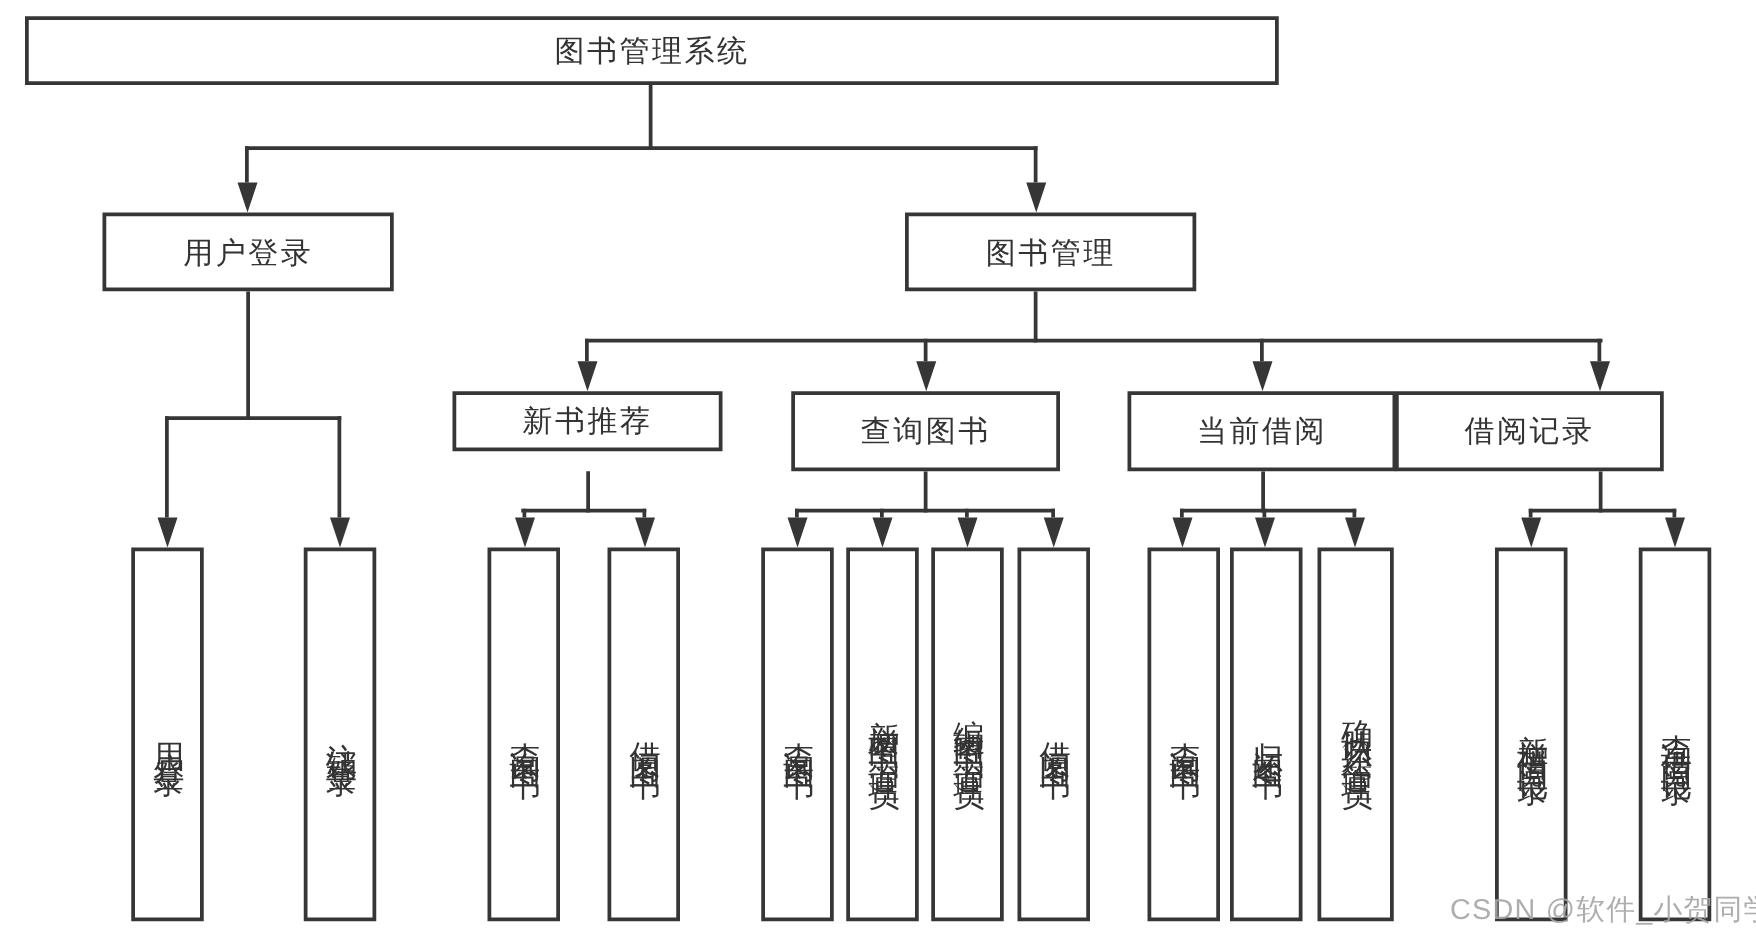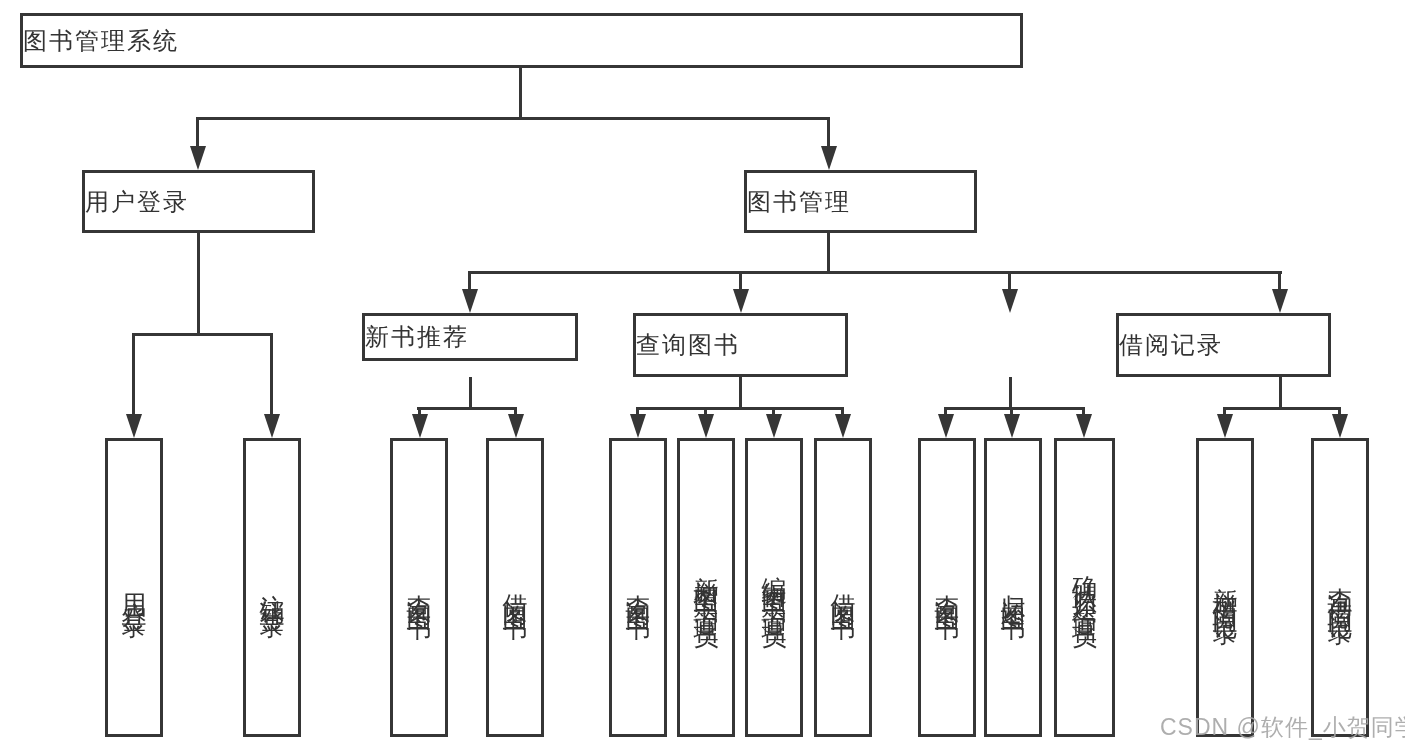--- a/index.html
+++ b/index.html
@@ -16,21 +16,21 @@
     overflow: hidden;
   }
   
   .box-h {
     position: absolute;
     box-sizing: border-box;
     border: 3px solid #363636;
     background: #ffffff;
     display: flex;
     align-items: center;
-    justify-content: flex-start;
+    justify-content: center;
     font-size: 24px;
     letter-spacing: 2px;
     color: #333333;
     z-index: 2;
   }
   
   .box-v {
     position: absolute;
     box-sizing: border-box;
     border: 3px solid #363636;
@@ -98,21 +98,21 @@
   </div>
 
   <div class="vline" style="left:519px; top:68px; height:50px;"></div>
   <div class="hline" style="left:196px; top:117px; width:634px;"></div>
   <div class="arrow" style="left:196px; top:117px; height:29px;"></div>
   <div class="arrow" style="left:827px; top:117px; height:29px;"></div>
 
   <div class="box-h" style="left:82px; top:170px; width:233px; height:63px;">
     <span>用户登录</span>
   </div>
-  <div class="box-h" style="left:744px; top:170px; width:233px; height:63px;">
+  <div class="box-h" style="left:724px; top:170px; width:233px; height:63px;">
     <span>图书管理</span>
   </div>
 
   <div class="vline" style="left:197px; top:233px; height:102px;"></div>
   <div class="hline" style="left:132px; top:333px; width:141px;"></div>
   <div class="arrow" style="left:132px; top:333px; height:81px;"></div>
   <div class="arrow" style="left:270px; top:333px; height:81px;"></div>
 
   <div class="vline" style="left:827px; top:233px; height:41px;"></div>
   <div class="hline" style="left:468px; top:271px; width:814px;"></div>
@@ -120,20 +120,23 @@
   <div class="arrow" style="left:739px; top:271px; height:18px;"></div>
   <div class="arrow" style="left:1008px; top:271px; height:18px;"></div>
   <div class="arrow" style="left:1278px; top:271px; height:18px;"></div>
 
   <div class="box-h" style="left:362px; top:313px; width:216px; height:48px;">
     <span>新书推荐</span>
   </div>
   <div class="box-h" style="left:633px; top:313px; width:215px; height:64px;">
     <span>查询图书</span>
   </div>
+  <div class="box-h" style="left:902px; top:313px; width:215px; height:64px;">
+    <span>当前借阅</span>
+  </div>
   <div class="box-h" style="left:1116px; top:313px; width:215px; height:64px;">
     <span>借阅记录</span>
   </div>
 
   <div class="vline" style="left:469px; top:377px; height:33px;"></div>
   <div class="hline" style="left:417px; top:407px; width:100px;"></div>
   <div class="arrow" style="left:418px; top:407px; height:7px;"></div>
   <div class="arrow" style="left:514px; top:407px; height:7px;"></div>
 
   <div class="vline" style="left:739px; top:377px; height:33px;"></div>

